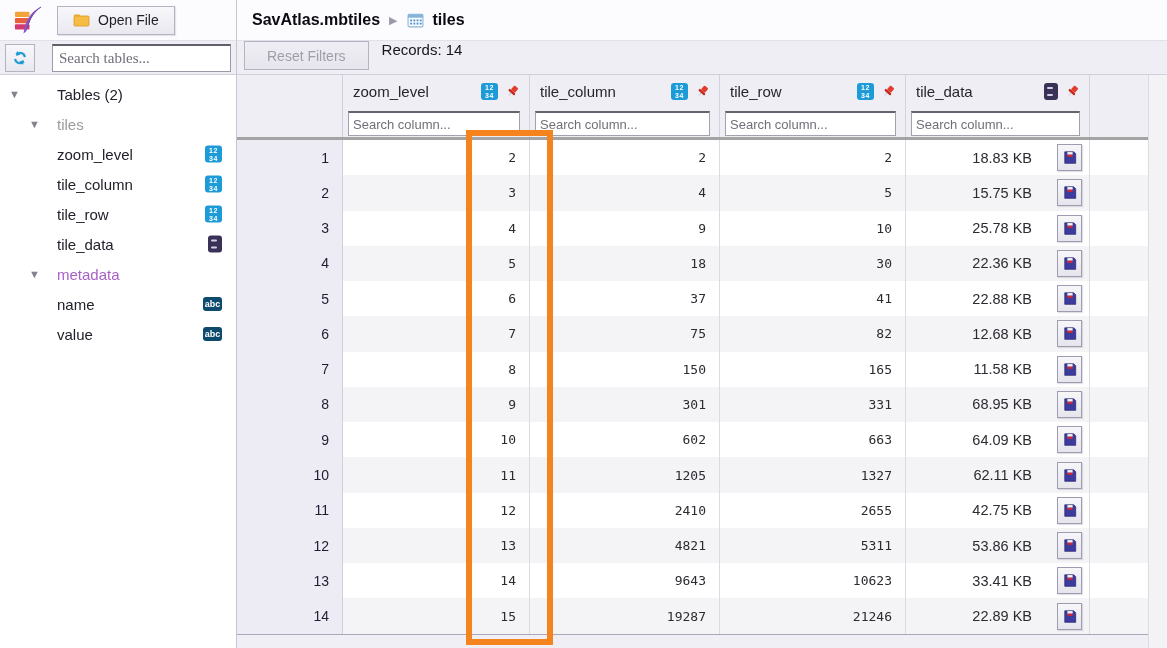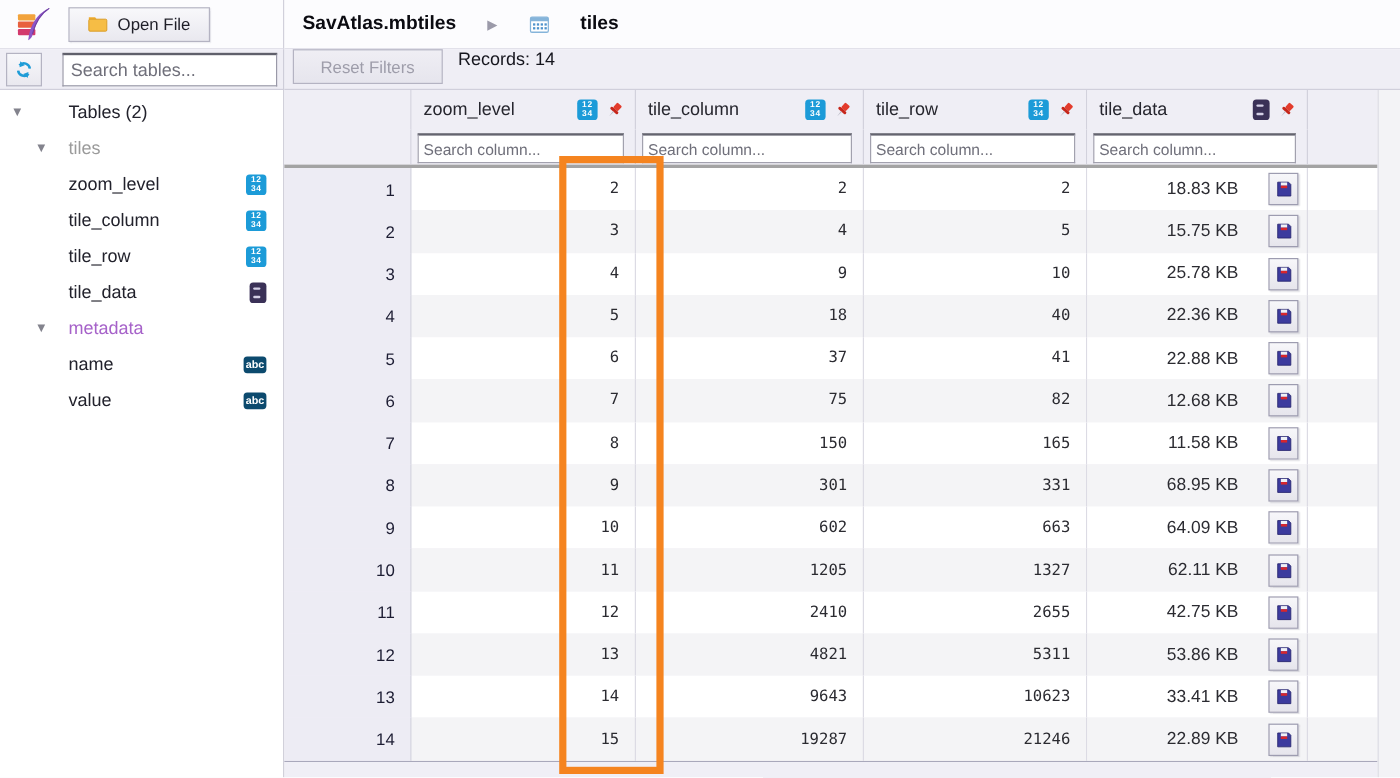--- a/index.html
+++ b/index.html
@@ -4,33 +4,33 @@
 <style>
   * { margin:0; padding:0; box-sizing:border-box; }
   html,body { background:#fff; }
   body { font-family:"Liberation Sans", sans-serif; }
   .screen { position:relative; width:1167px; height:648px; background:#fff; overflow:hidden; }
 
   
   .topbar-left { position:absolute; left:0; top:0; width:237px; height:41px; background:#fcfcfe;
     border-bottom:1px solid #e2e1ea; border-right:1px solid #c6c5d2; display:flex; align-items:center; padding-left:13px; }
   .topbar-right { position:absolute; left:237px; top:0; width:930px; height:41px; background:#fcfcfe;
-    border-bottom:1px solid #e2e1ea; display:flex; align-items:center; padding-left:15px; gap:26px; }
+    border-bottom:1px solid #e2e1ea; display:flex; align-items:center; padding-left:15px; gap:9px; }
   .btn { background:linear-gradient(#f8f8fb,#e9e8ef); border:1px solid #b4b3c2; color:#1f1f28;
     font-size:14px; font-family:inherit; cursor:default; }
   .openfile { display:flex; align-items:center; gap:8px; height:29px; padding:0 15px; margin-left:13px;
     box-shadow:1px 1px 1px rgba(60,60,90,.12); }
   .bc-db,.bc-table { font-size:16px; font-weight:bold; color:#0b0b11; }
   .bc-sep { color:#9b9aa9; font-size:11px; padding-top:1px; }
 
   .toolbar-left { position:absolute; left:0; top:41px; width:237px; height:34px; background:#efeef5;
     border-right:1px solid #c6c5d2; border-bottom:1px solid #d0cfdb; display:flex; align-items:center; padding-left:5px; }
   .refresh-btn { width:30px; height:28px; display:flex; align-items:center; justify-content:center; }
   .search-tables { margin-left:17px; width:179px; height:28px; border:1px solid #9a99a8; border-top:2px solid #60606b;
-    background:#fff; font-size:15px; padding:0 6px; color:#30303a; font-family:Liberation Sans, sans-serif; }
+    background:#fff; font-size:15px; padding:0 6px; color:#30303a; font-family:Liberation Serif, serif; }
   input::placeholder { color:#6f6f7a; opacity:1; }
   .toolbar-right { position:absolute; left:237px; top:41px; width:930px; height:34px; background:#efeef5;
     border-bottom:1px solid #d0cfdb; display:flex; padding-left:7px; }
   .reset-btn { height:29px; padding:0 22px; font-size:14px; color:#9e9daa; background:linear-gradient(#efeef4,#e6e5ed); }
   .records { margin-left:13px; font-size:15px; color:#15151d; }
 
   
   .sidebar { position:absolute; left:0; top:75px; width:237px; height:573px; background:#fff;
     border-right:1px solid #c6c5d2; padding-top:4px; }
   .titem { position:relative; height:30px; }
@@ -345,21 +345,21 @@
               </svg>
             </button>
         </div>
         <div class="cell data extra"></div>
       </div>
 
       <div class="grid-row drow even">
         <div class="cell gutter">4</div>
         <div class="cell data num">5</div>
         <div class="cell data num">18</div>
-        <div class="cell data num">40</div>
+        <div class="cell data num">30</div>
         <div class="cell data blobc">
           <span class="kb">22.36 KB</span>
           <button class="savebtn">
               <svg width="14" height="15" viewBox="0 0 16 16">
                 <path d="M2 1.5h10.3l2.2 2.2v11H2z" fill="#3c3b9e" stroke="#26256e" stroke-width=".8"></path>
                 <rect x="5" y="1.8" width="6" height="3" fill="#eef0f6"></rect>
                 <rect x="5" y="4.8" width="6" height="2.4" fill="#d8262c"></rect>
               </svg>
             </button>
         </div>

